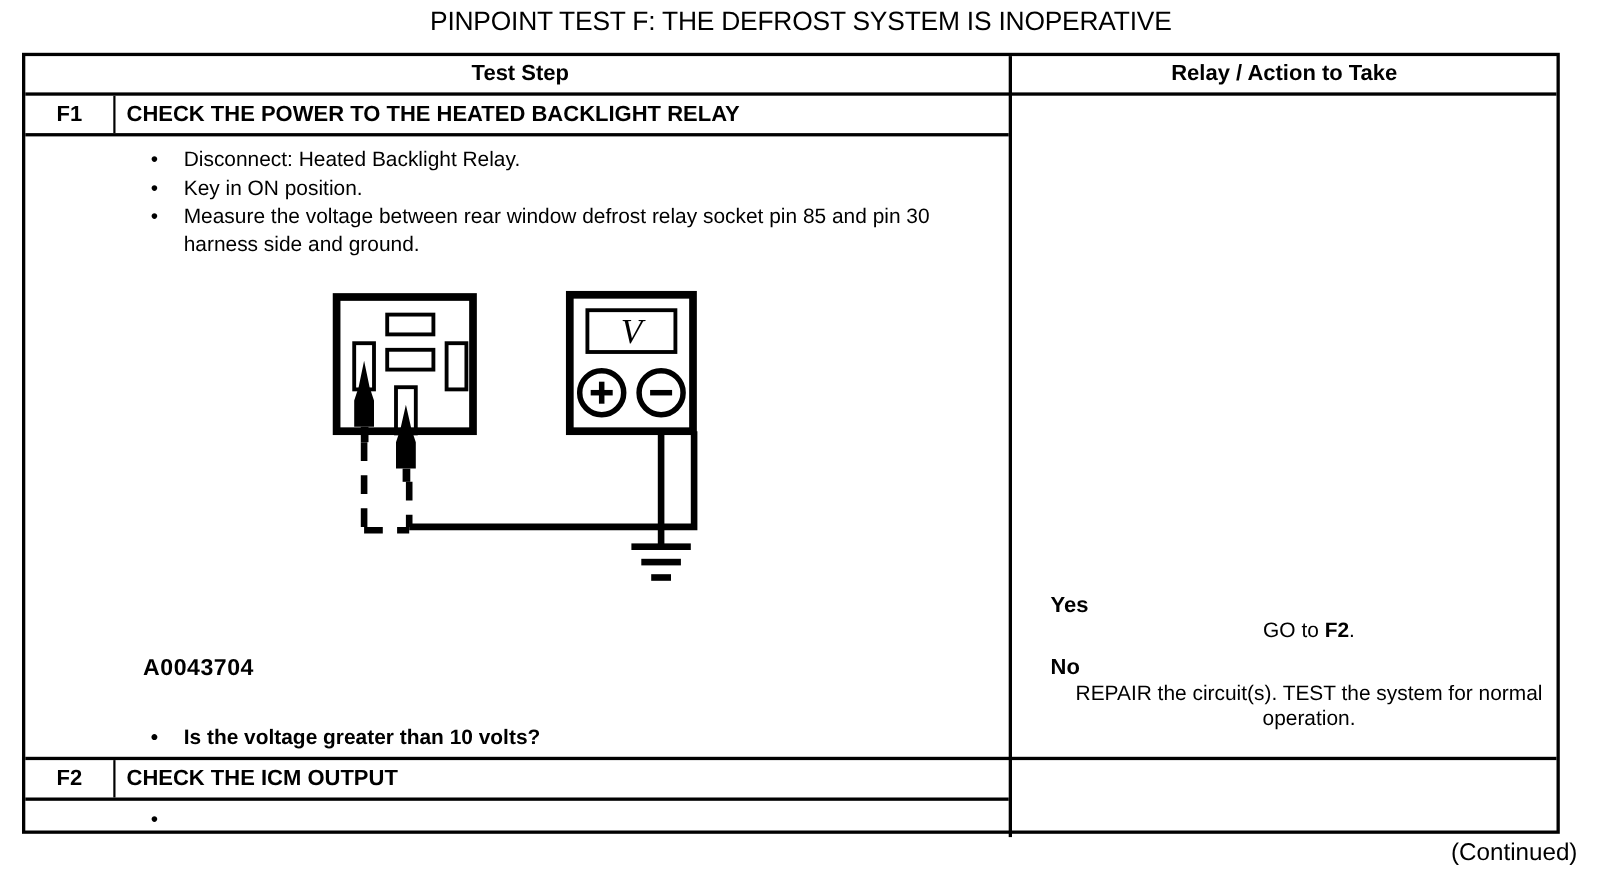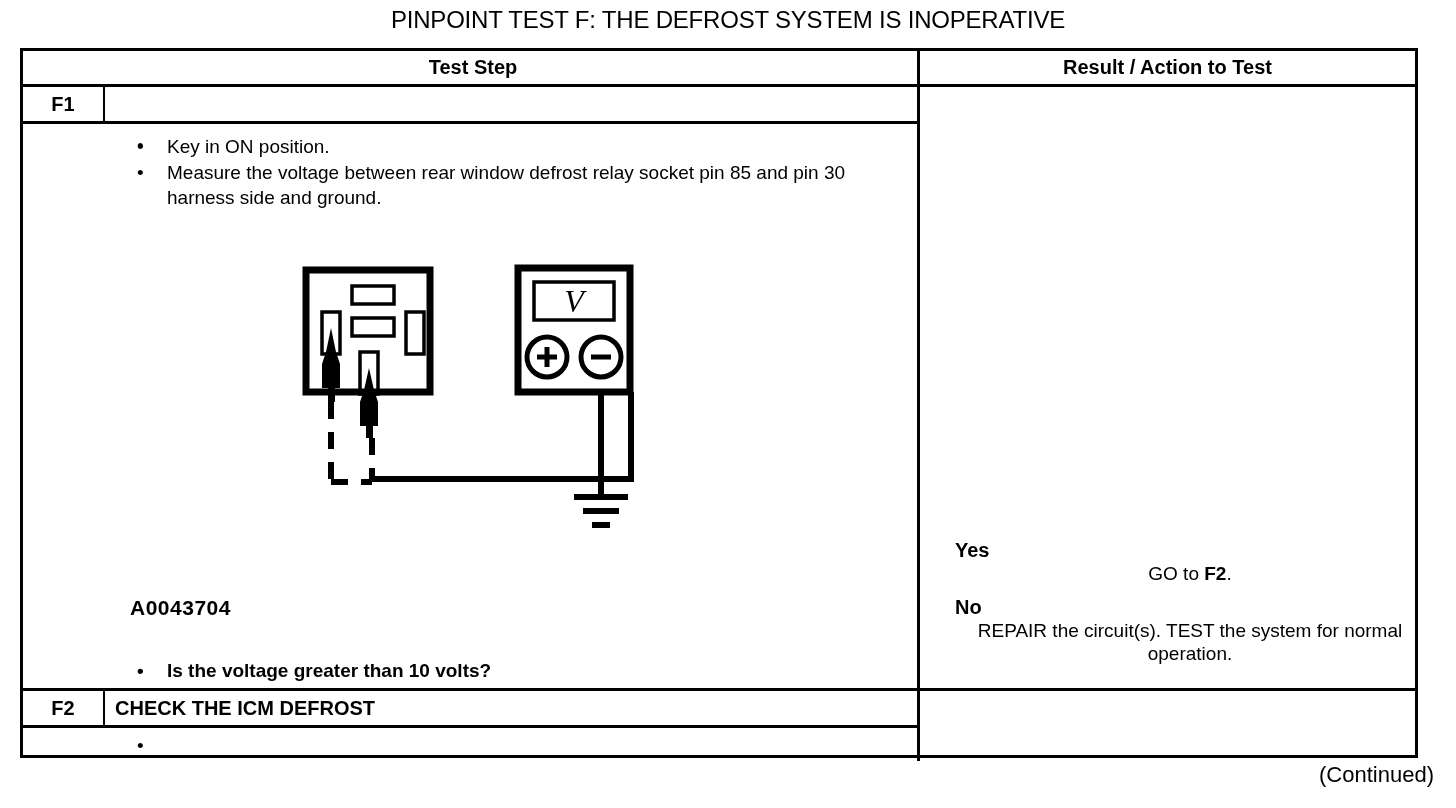--- a/index.html
+++ b/index.html
@@ -173,29 +173,31 @@
 
 <div class="doc-title">PINPOINT TEST  F: THE DEFROST SYSTEM IS INOPERATIVE</div>
 
 <div class="tbl">
 
   <div class="col-divider"></div>
 
   <div class="hrule full" style="top:33px;"></div>
 
   <div class="hdr-cell hdr-left">Test Step</div>
-  <div class="hdr-cell hdr-right">Result / Action to Test</div>
+  <div class="hdr-cell hdr-right">Relay / Action to Take</div>
 
   <div class="vrule" style="left:80px; top:36px; height:34px;"></div>
   <div class="step-id" style="top:36px;">F1</div>
+  <div class="step-title" style="top:36px;">CHECK THE POWER TO THE HEATED BACKLIGHT RELAY</div>
   <div class="hrule left" style="top:70px;"></div>
 
   <div class="bullets" style="top:82px;">
     <div class="bullet-row">
       <span class="dot">•</span>
+      <span>Disconnect: Heated Backlight Relay.</span>
     </div>
     <div class="bullet-row">
       <span class="dot">•</span>
       <span>Key in ON position.</span>
     </div>
     <div class="bullet-row">
       <span class="dot">•</span>
       <span>Measure the voltage between rear window defrost relay socket pin 85 and pin 30 harness side and ground.</span>
     </div>
   </div>
@@ -204,21 +206,21 @@
     <div class="bullet-row bold">
       <span class="dot">•</span>
       <span>Is the voltage greater than 10 volts?</span>
     </div>
   </div>
 
   <div class="hrule full" style="top:637px;"></div>
 
   <div class="vrule" style="left:80px; top:640px; height:34px;"></div>
   <div class="step-id" style="top:640px;">F2</div>
-  <div class="step-title" style="top:640px;">CHECK THE ICM DEFROST</div>
+  <div class="step-title" style="top:640px;">CHECK THE ICM OUTPUT</div>
   <div class="hrule left" style="top:674px;"></div>
 
   <div class="bullets" style="top:682px;">
     <div class="bullet-row">
       <span class="dot">•</span>
     </div>
   </div>
 
 </div>
 

